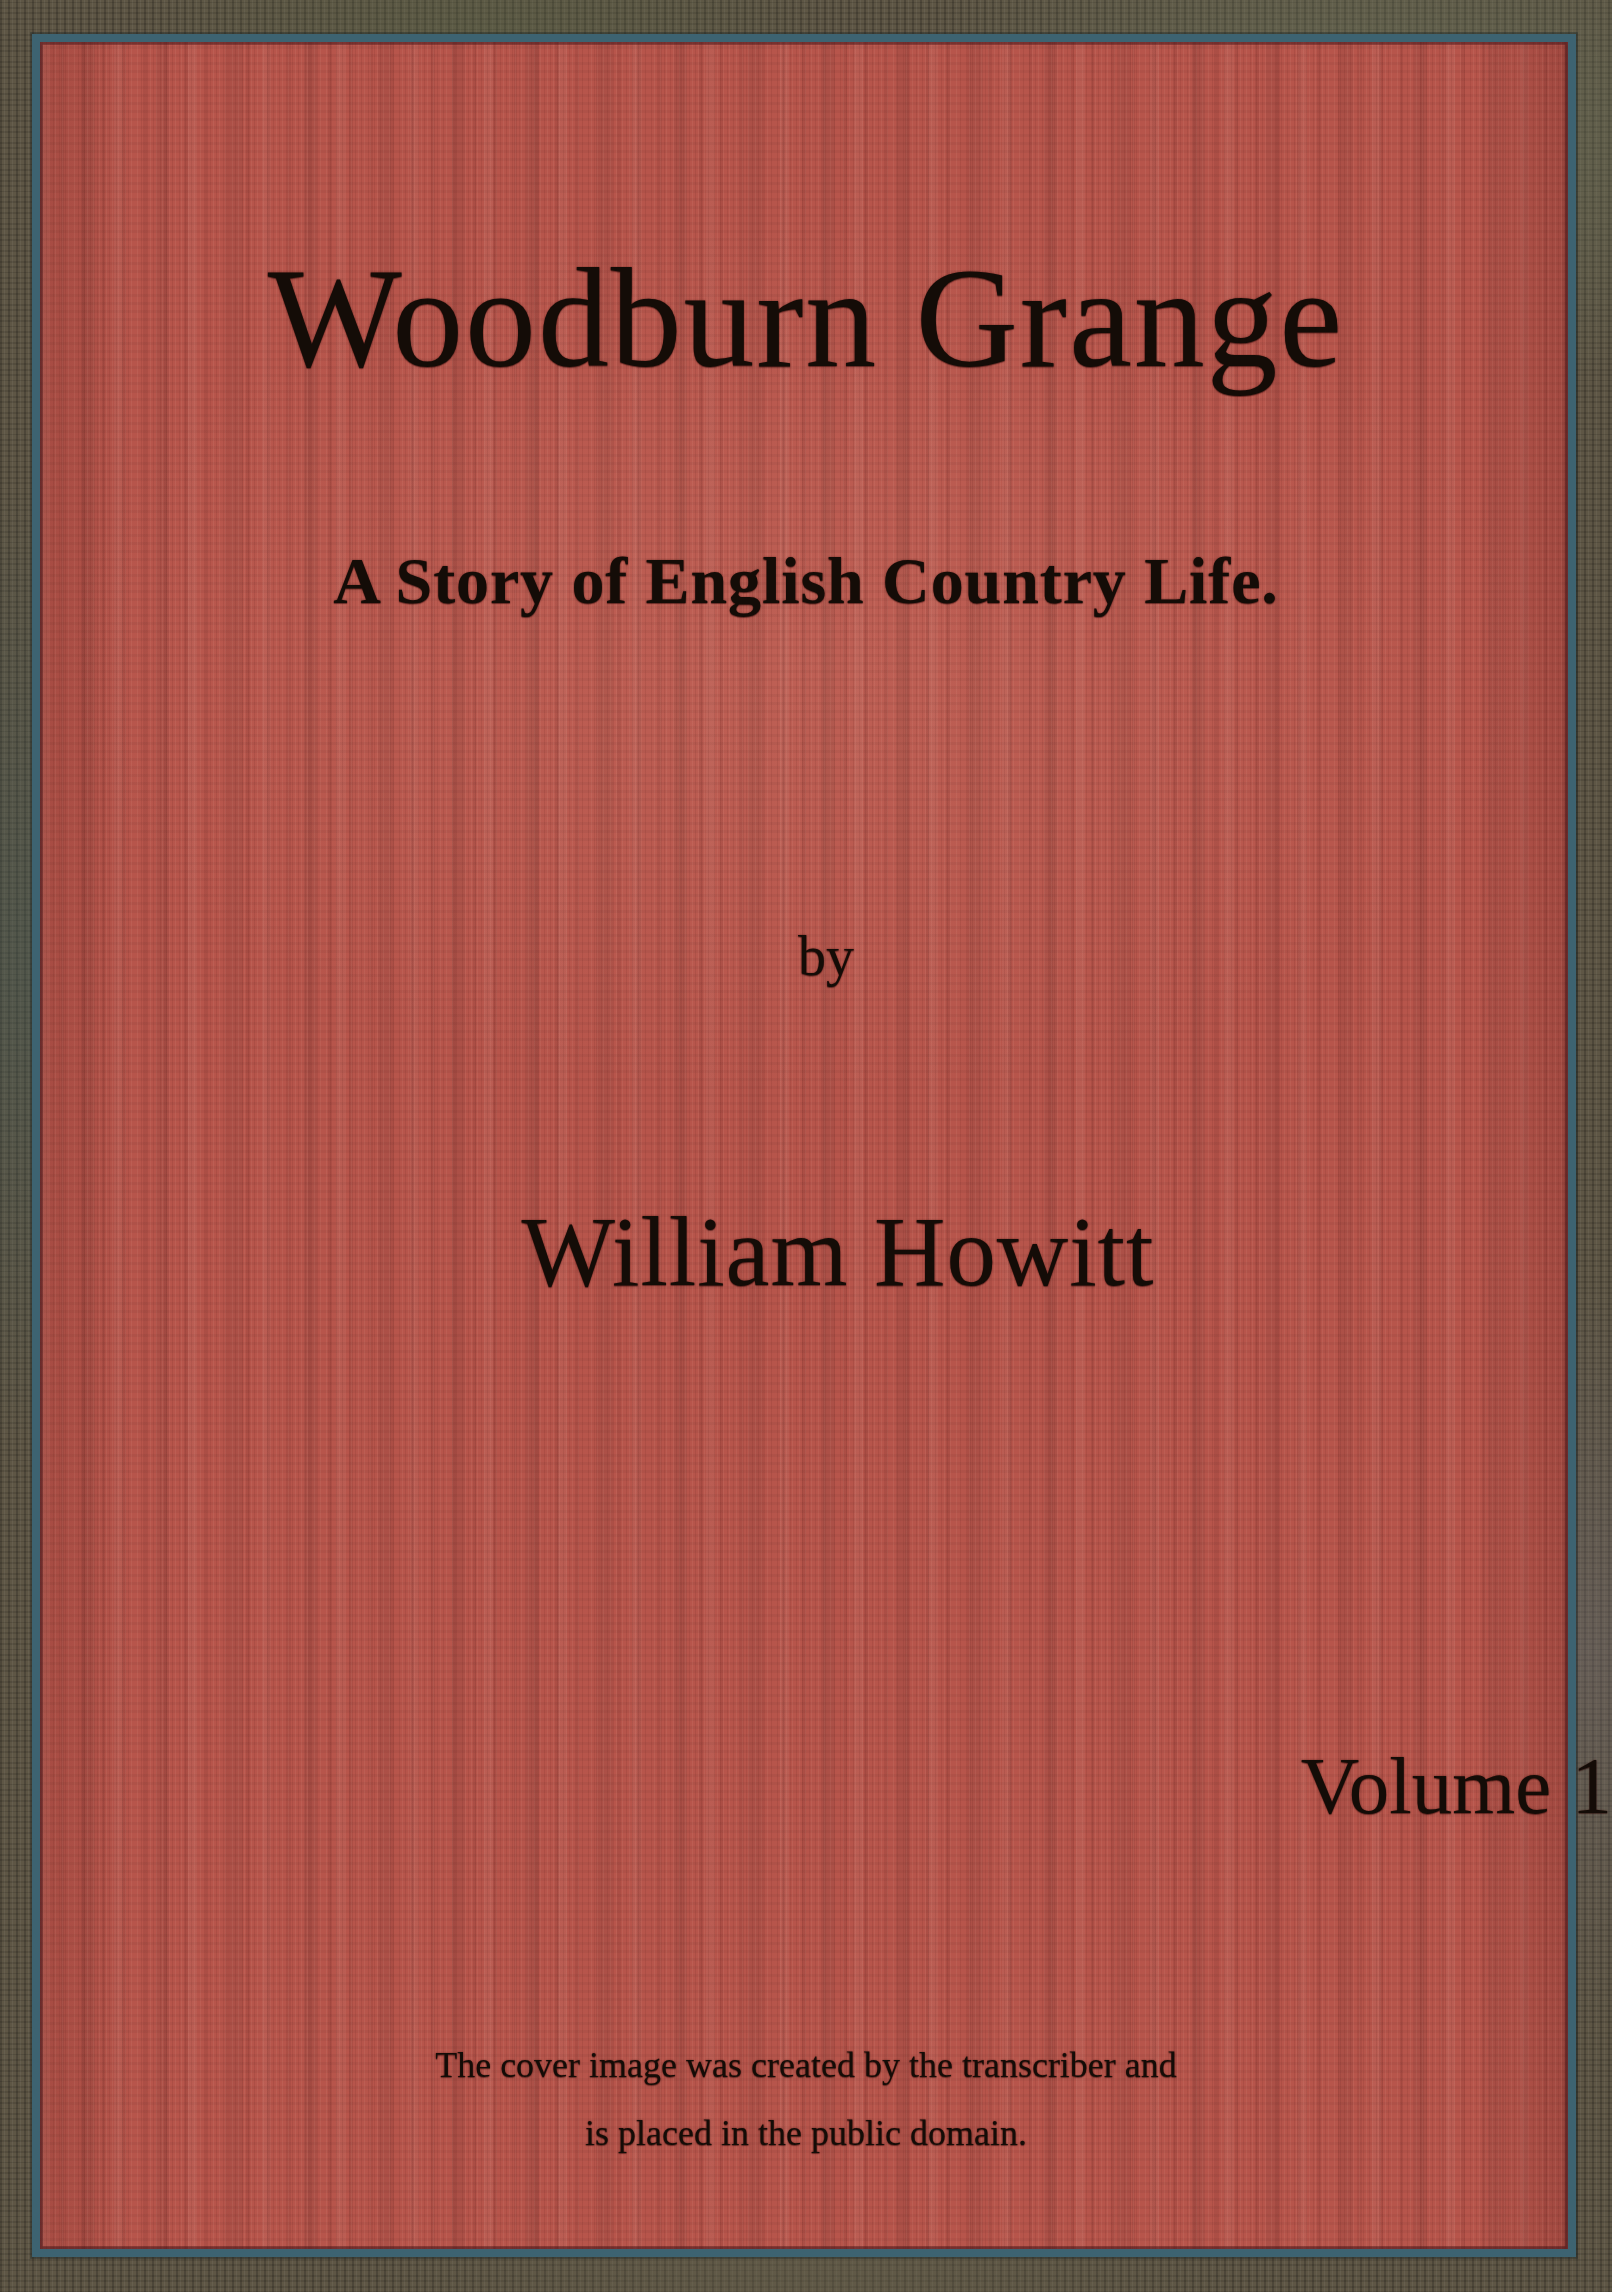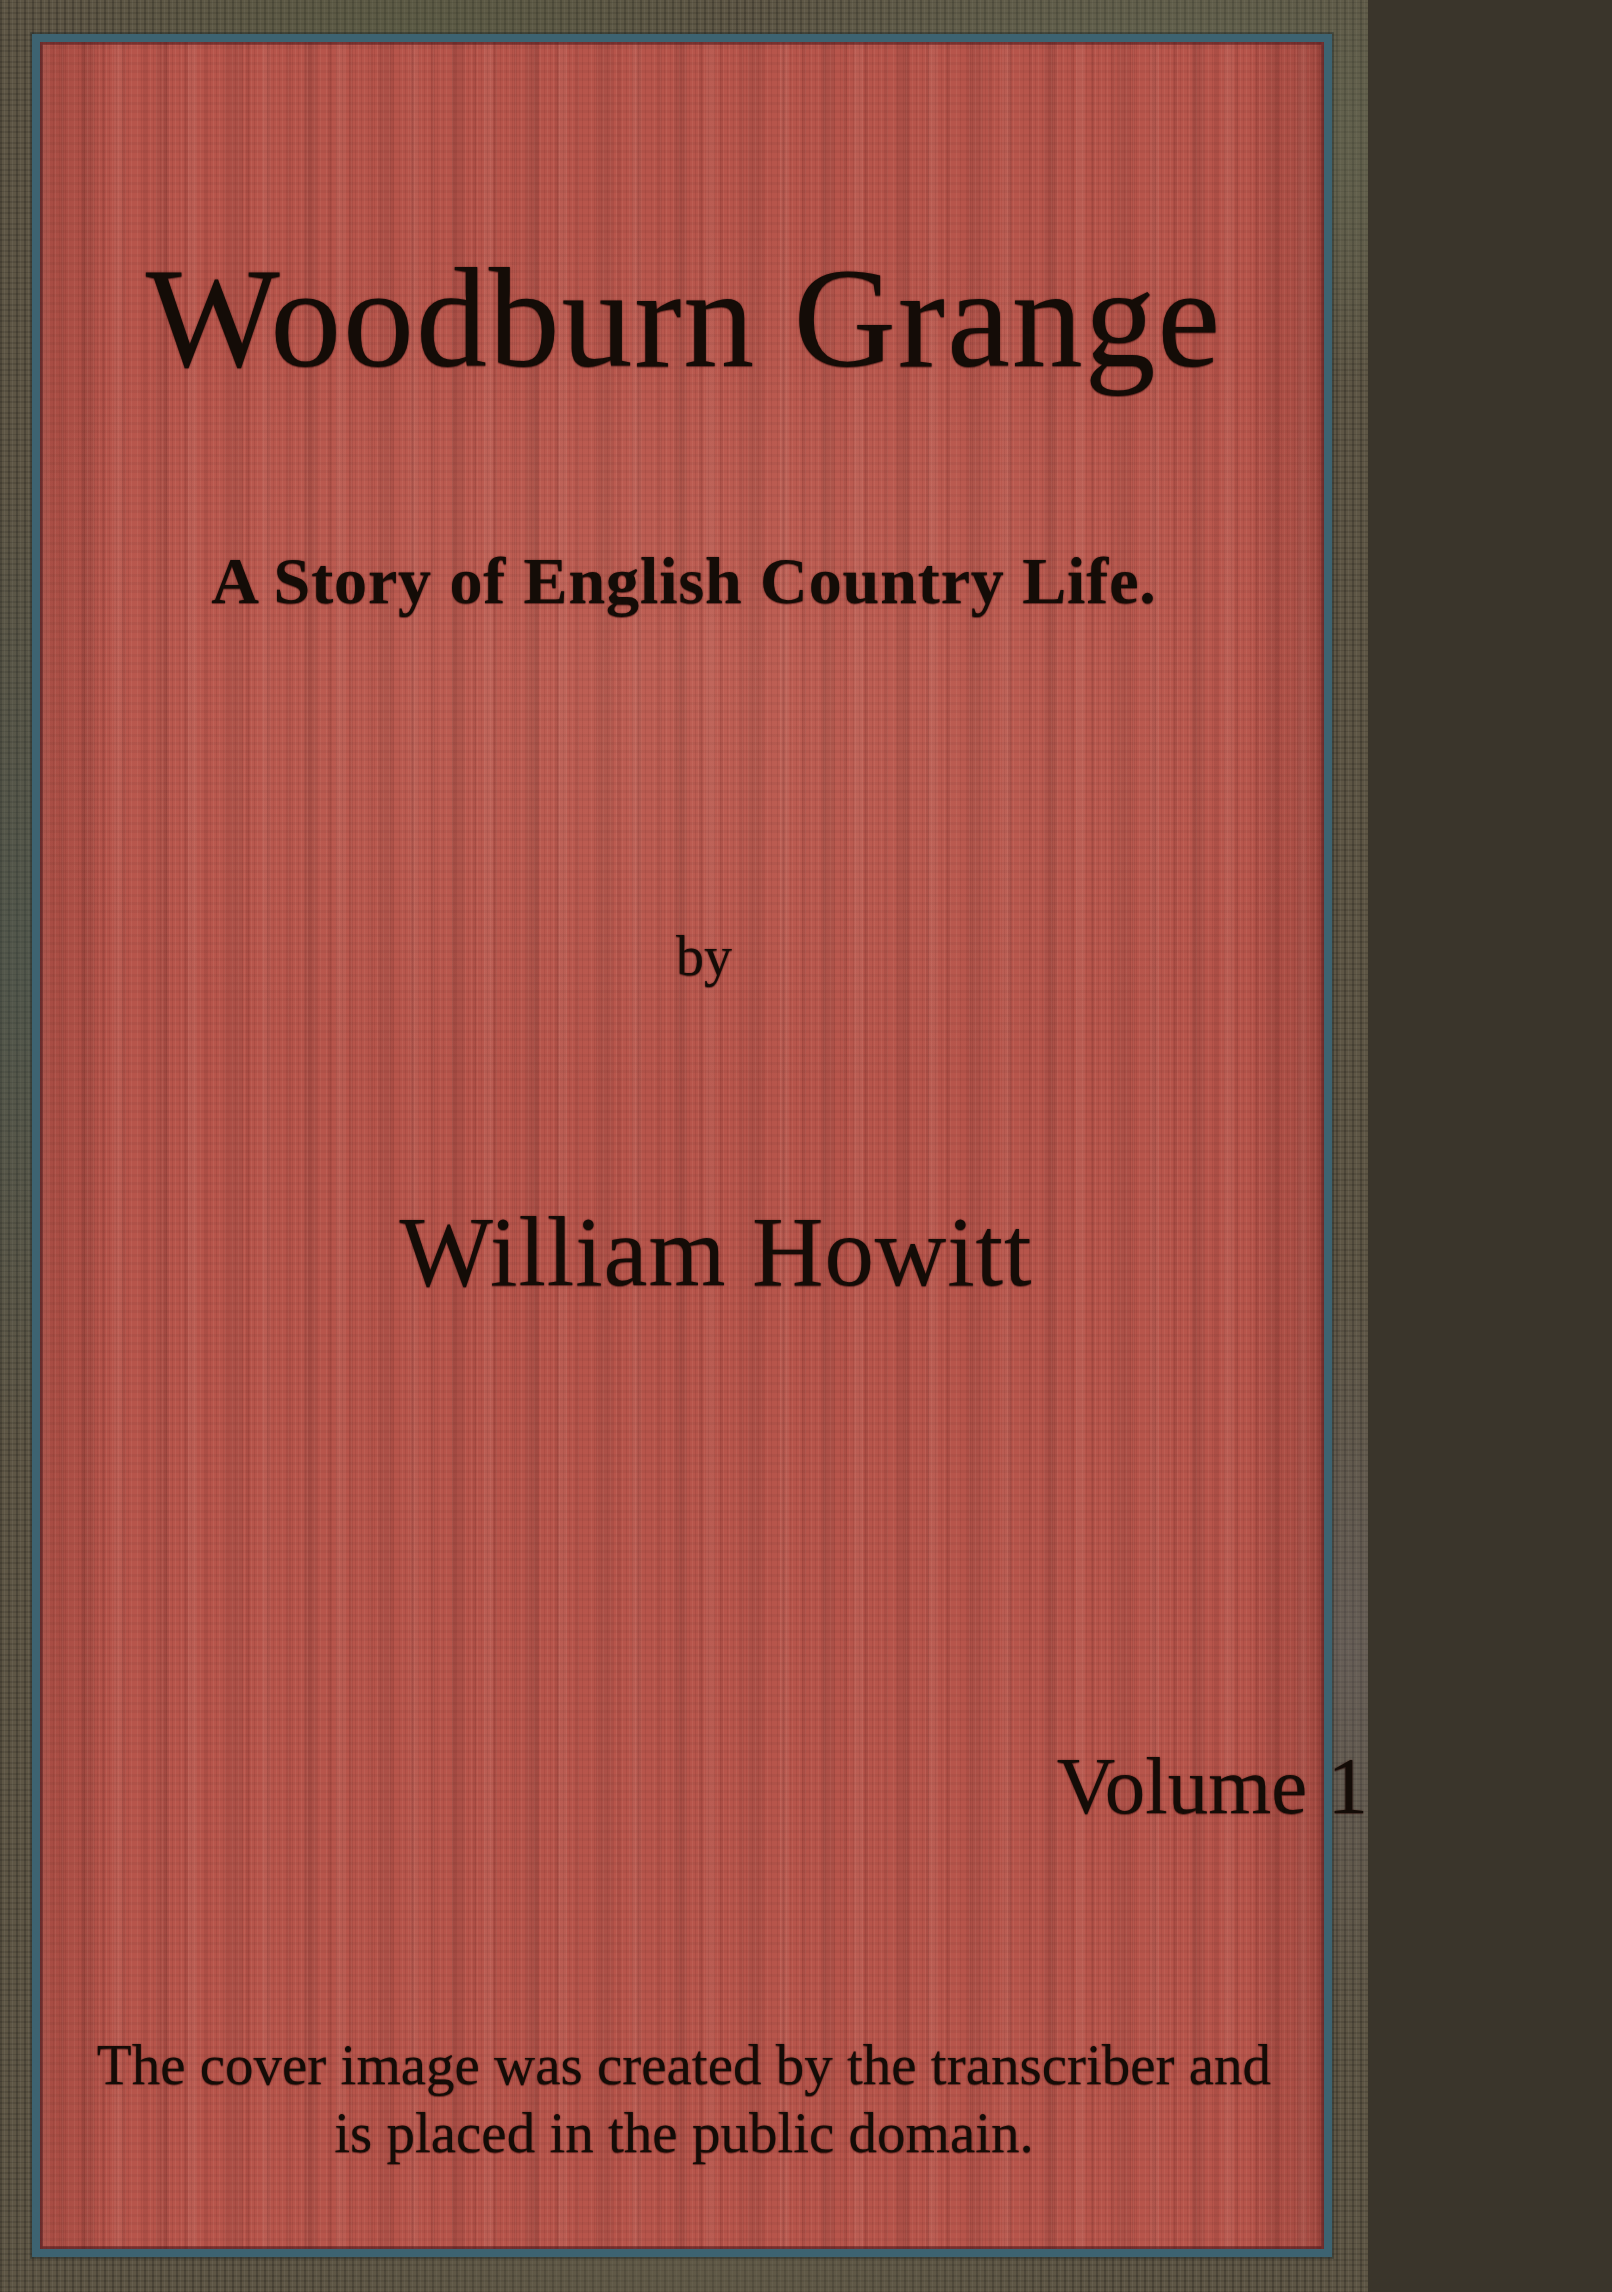--- a/index.html
+++ b/index.html
@@ -1,18 +1,18 @@
 <!DOCTYPE html>
 <html style="font-size:14.3px"><head>
 <meta charset="utf-8">
 <style>
   html,body{margin:0;padding:0;background:#3a352b;}
   .cover{
     position:relative;
-    width:1368px;height:2293px;
+    width:1612px;height:2293px;
     overflow:hidden;
     font-family:"Liberation Serif","DejaVu Serif",serif;
     background-color:#5e5645;
     background-image:
       radial-gradient(ellipse 806px 448px at 85% 6%, rgba(108,118,92,0.55), transparent 60%),
       radial-gradient(ellipse 627px 806px at 4% 42%, rgba(66,88,84,0.45), transparent 60%),
       radial-gradient(ellipse 716px 537px at 50% 97%, rgba(100,94,74,0.50), transparent 60%),
       radial-gradient(ellipse 448px 627px at 98% 72%, rgba(118,108,114,0.40), transparent 60%),
       radial-gradient(ellipse 537px 269px at 30% 2%, rgba(90,100,70,0.40), transparent 65%),
       repeating-linear-gradient(90deg, rgba(0,0,0,0.18) 0 1.8px, rgba(0,0,0,0) 1.8px 4.5px, rgba(255,255,255,0.05) 4.5px 5.4px, rgba(0,0,0,0) 5.4px 8px),
@@ -37,21 +37,21 @@
     color:#140c07;
     text-shadow:0 0 1.8px rgba(55,15,10,0.65), 0 0.9px 0.9px rgba(30,5,5,0.45);
     line-height:1;
     white-space:nowrap;
   }
   .title{top:247px;font-size:142px;letter-spacing:1.8px;font-stretch:semi-condensed;}
   .subtitle{top:548px;font-size:66px;font-weight:bold;letter-spacing:0.9px;}
   .byline{top:928px;font-size:56px;margin-left:20px;}
   .author{top:1202px;font-size:99px;letter-spacing:0.9px;font-stretch:semi-condensed;padding-left:32px;}
   .volume{top:1746px;font-size:81px;text-align:right;}
-  .note{top:2031px;font-size:57px;line-height:68px;}
+  .note{top:2031px;font-size:36px;line-height:68px;}
   .note div{white-space:nowrap;}
 </style>
 </head>
 <body>
 
 <div class="cover">
   <div class="plate"></div>
 
   <div class="txt title">Woodburn Grange</div>
 

